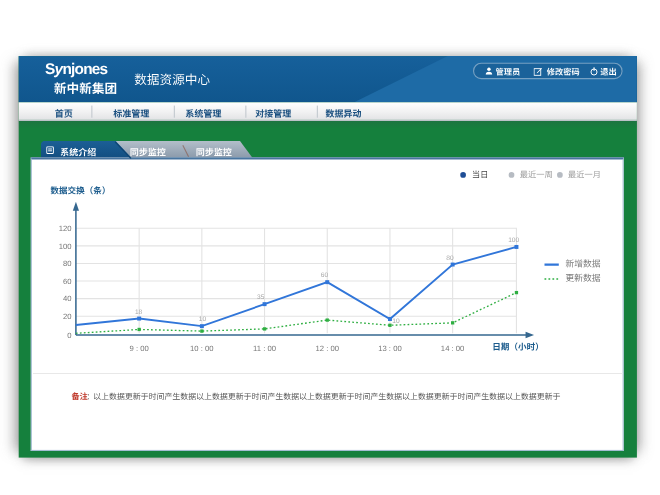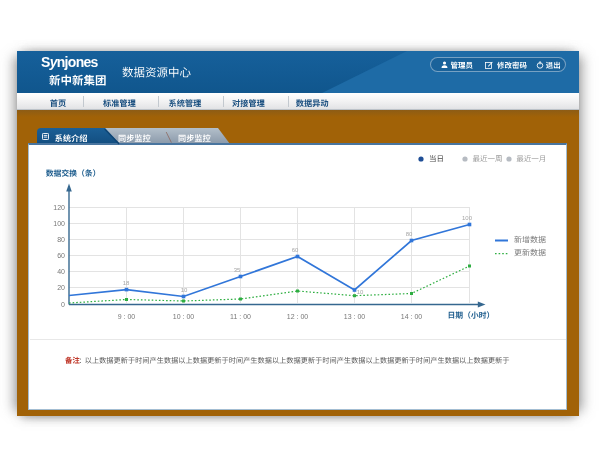--- a/index.html
+++ b/index.html
@@ -1,19 +1,19 @@
 <!DOCTYPE html>
 <html><head>
 <meta charset="utf-8">
 <style>
 * { margin:0; padding:0; box-sizing:border-box; }
 html,body { width:600px; height:450px; background:#fff; overflow:hidden;
   font-family:"Liberation Sans", sans-serif; }
 #page { position:absolute; left:17px; top:51px; width:562px; height:365px;
-  background:#a16207; box-shadow:-9px 0 11px -5px rgba(110,110,110,0.55), 9px 0 11px -5px rgba(110,110,110,0.55), 0 6px 9px -4px rgba(110,110,110,0.5), 0 -6px 9px -5px rgba(130,130,130,0.4); }
+  background:#15803d; box-shadow:-9px 0 11px -5px rgba(110,110,110,0.55), 9px 0 11px -5px rgba(110,110,110,0.55), 0 6px 9px -4px rgba(110,110,110,0.5), 0 -6px 9px -5px rgba(130,130,130,0.4); }
 
 
 #header { position:absolute; left:0; top:0; width:562px; height:42px;
   background:linear-gradient(180deg,#16609b,#10568d); overflow:hidden; }
 #band { position:absolute; left:0; top:0; width:562px; height:42px; }
 #logo1 { position:absolute; left:24px; top:3px; color:#fff; font-size:14px;
   font-weight:bold; letter-spacing:-0.7px; }
 #userbar { position:absolute; left:413px; top:6px; width:136px; height:15px;
   border:1px solid rgba(255,255,255,0.4); border-radius:8px;
   background:rgba(0,20,45,0.10); color:#fff; font-size:7.5px; }

